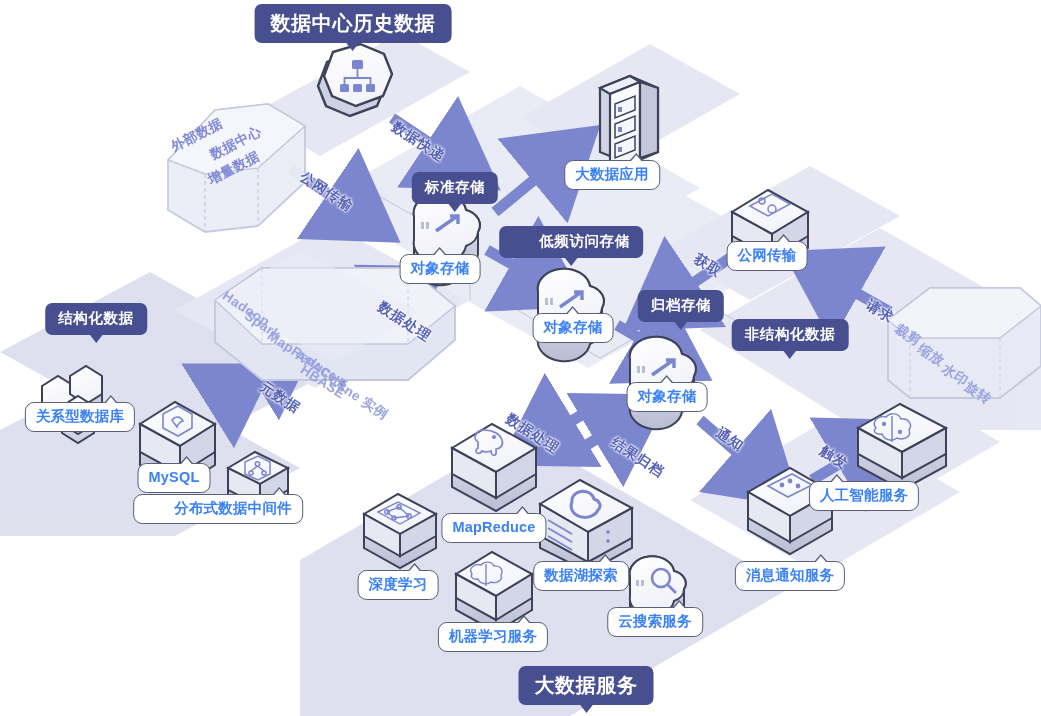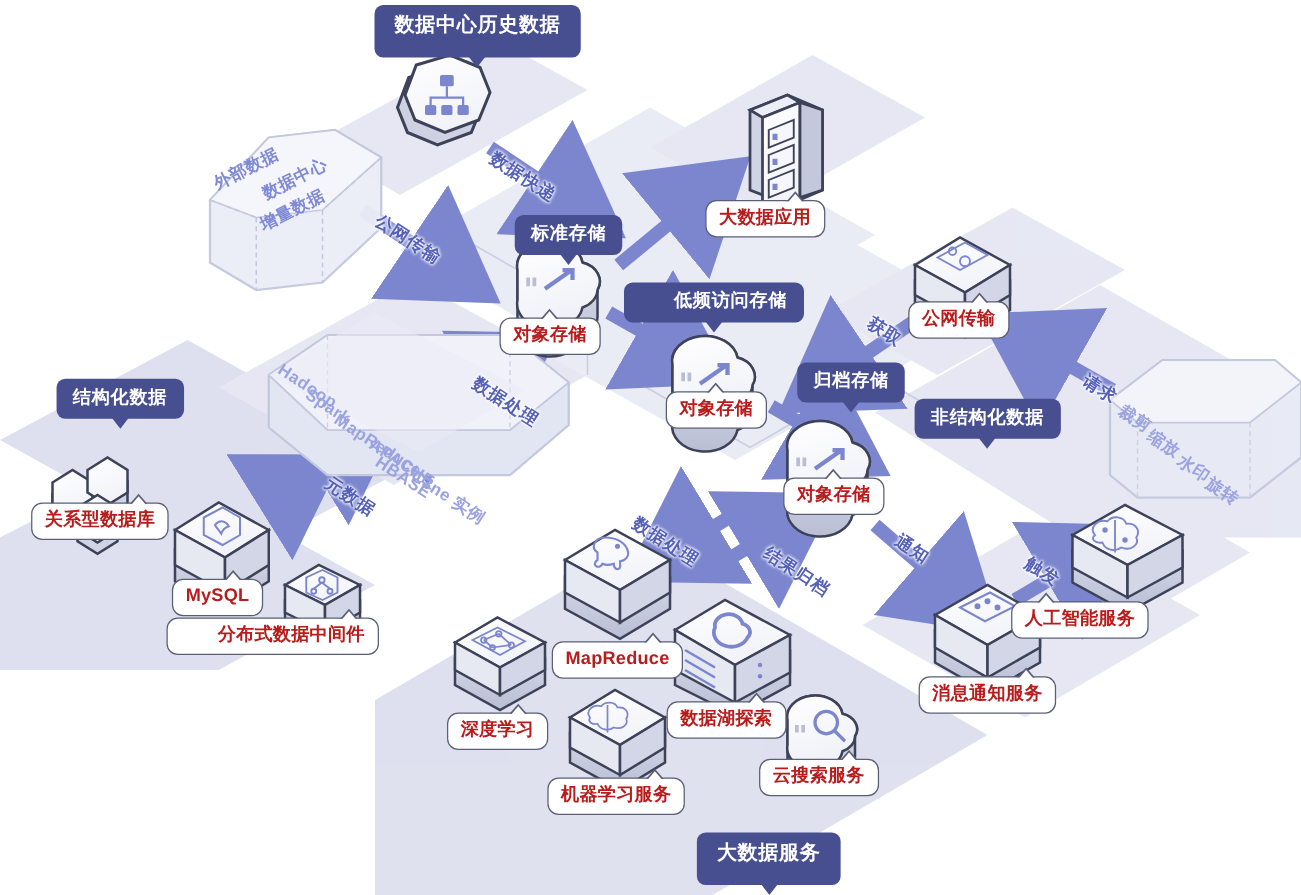--- a/index.html
+++ b/index.html
@@ -11,21 +11,21 @@
   }
   #stage{position:absolute;inset:0;width:1041px;height:716px;}
   #svgroot{position:absolute;left:0;top:0;width:1041px;height:716px;}
 
   
   .callout{
     position:absolute;
     background:#ffffff;
     border:1.6px solid #5a5f77;
     border-radius:9px;
-    color:#b91c1c;
+    color:#3b82f6;
     font-size:14.5px;
     line-height:1;
     padding:6px 10px 7px 10px;
     white-space:nowrap;
     font-weight:700;
     letter-spacing:.2px;
     transform:translate(-50%,0);
     z-index:40;
   }
   .callout::after{
@@ -59,21 +59,21 @@
     letter-spacing:.6px;
     transform:translate(-50%,0);
     z-index:45;
   }
   .badge::after{
     content:"";position:absolute;left:50%;bottom:-8px;margin-left:-7px;
     width:0;height:0;
     border-left:7px solid transparent;border-right:7px solid transparent;
     border-top:9px solid #474f90;
   }
-  .badge.big{font-size:16px;padding:9px 16px 17px 16px;margin-left:29px;}
+  .badge.big{font-size:20px;padding:9px 16px 10px 16px;}
 
   
   .arrow-label{
     position:absolute;
     color:#5560b8;
     font-size:14px;
     font-weight:700;
     white-space:nowrap;
     letter-spacing:1px;
     transform-origin:0 0;
@@ -441,21 +441,21 @@
 <div class="callout ptr-tr" style="left:494px;top:513px;">MapReduce</div>
 
 <div class="callout ptr-tr" style="left:398px;top:570px;">深度学习</div>
 
 <div class="callout ptr-tr" style="left:493px;top:622px;">机器学习服务</div>
 
 <div class="callout ptr-tr" style="left:581px;top:561px;">数据湖探索</div>
 
 <div class="callout ptr-tr" style="left:655px;top:607px;">云搜索服务</div>
 
-<div class="callout ptr-tr" style="left:790px;top:541px;text-align:center;">消息通知服务</div>
+<div class="callout ptr-tr" style="left:790px;top:561px;text-align:center;">消息通知服务</div>
 
 <div class="callout ptr-tl" style="left:864px;top:481px;">人工智能服务</div>
 
 <div class="arrow-label" style="left:398px;top:118px;transform:rotate(33deg);">数据快递</div>
 
 <div class="arrow-label" style="left:306px;top:168px;transform:rotate(33deg);">公网传输</div>
 
 <div class="arrow-label" style="left:384px;top:298px;transform:rotate(33deg);">数据处理</div>
 
 <div class="arrow-label" style="left:266px;top:378px;transform:rotate(33deg);">元数据</div>

